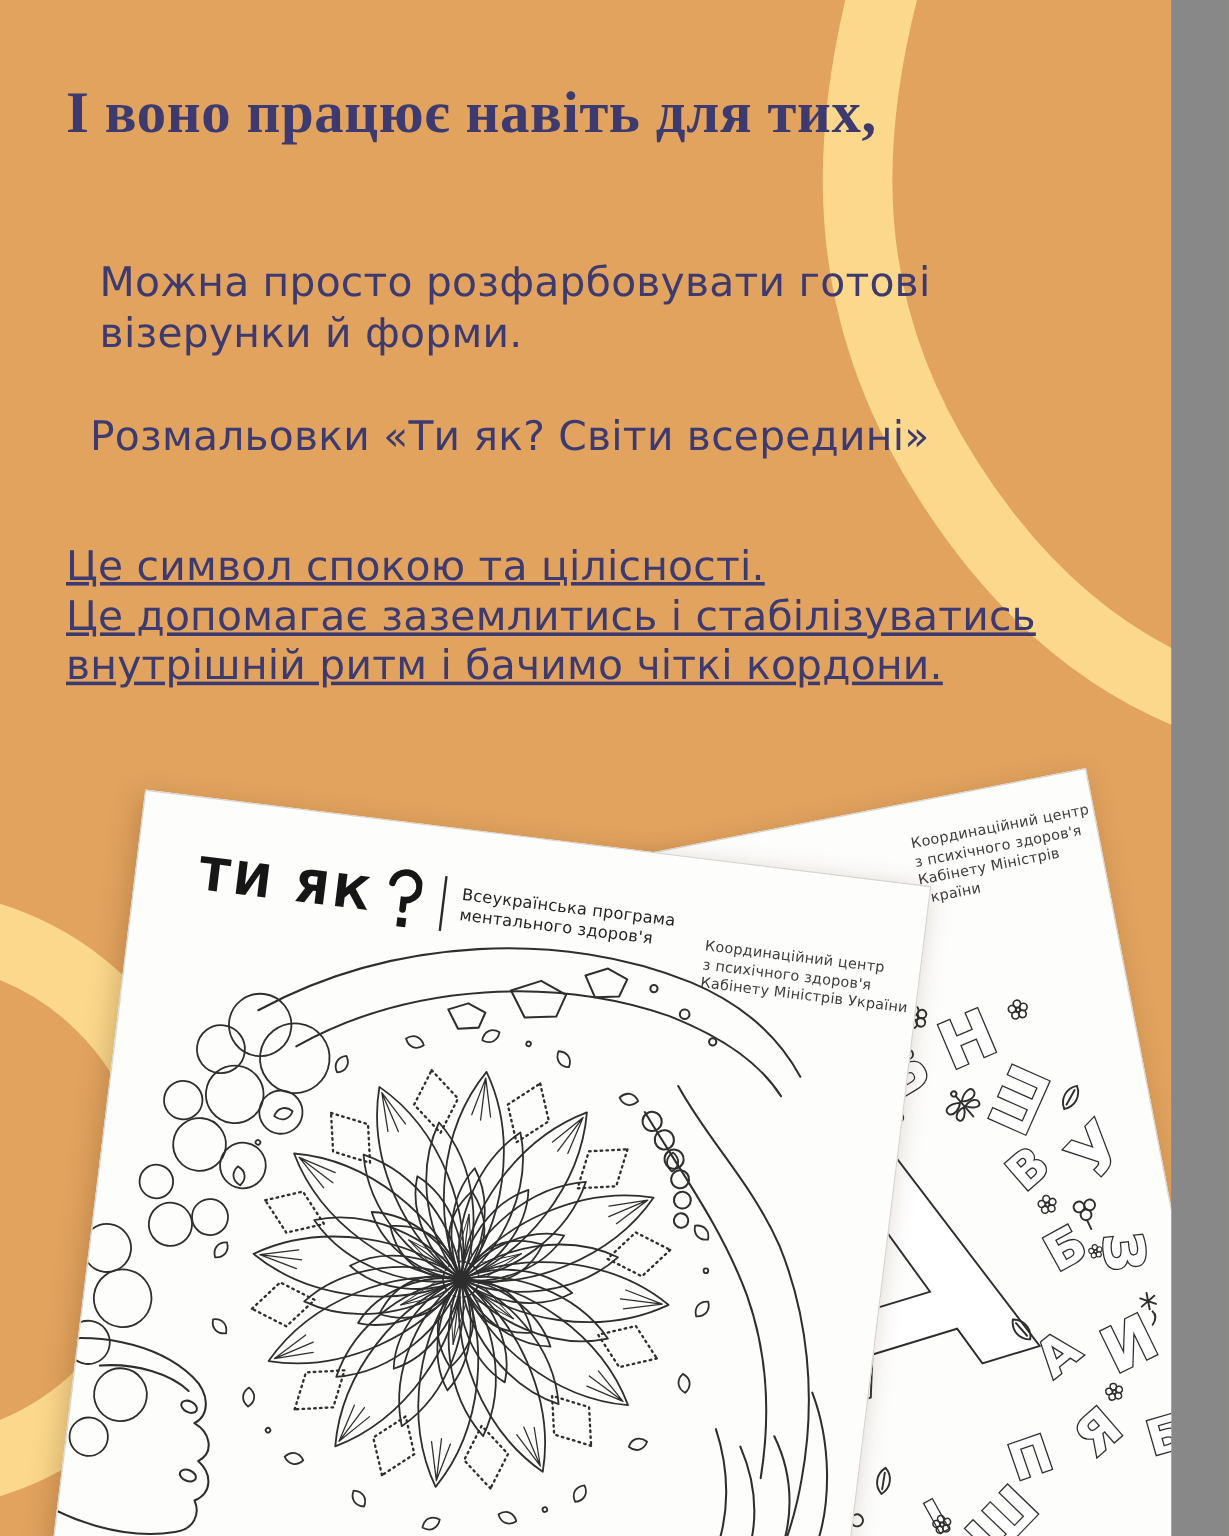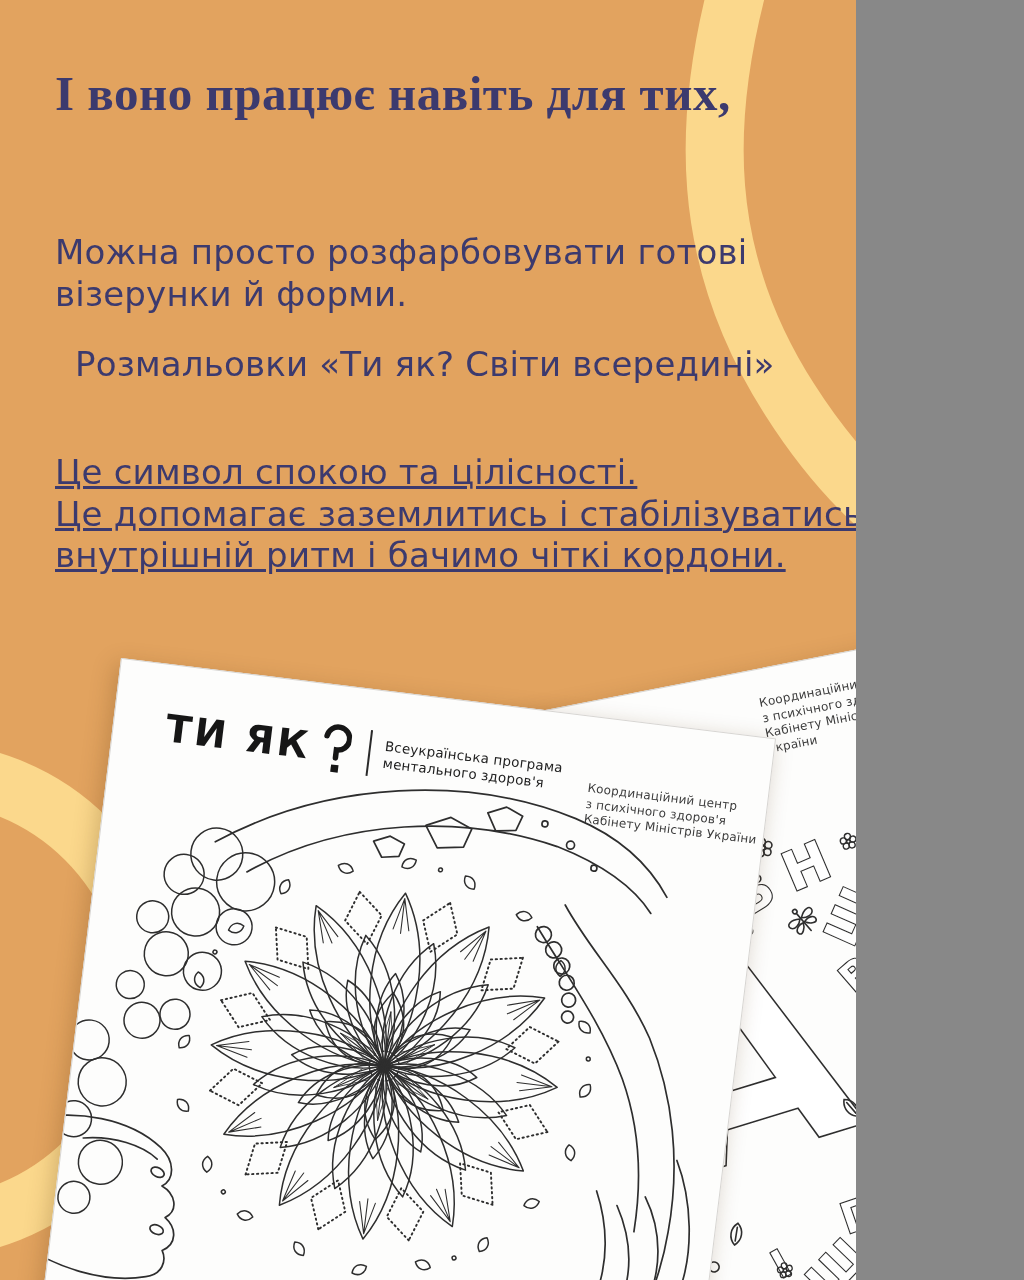--- a/index.html
+++ b/index.html
@@ -1,35 +1,35 @@
 <!DOCTYPE html>
 <html style="--bg: #E2A35F; --brush: #FBD88C; --ink: #3C3A6E; --page: #FDFDFC; --line: #2E2E2E;"><head>
 <meta charset="utf-8">
 <style>
   html,body{margin:0;padding:0;background:#888;}
   .canvas{
-    position:relative;width:856px;height:1280px;overflow:hidden;
+    position:relative;width:976px;height:1280px;overflow:hidden;
     background:var(--bg,#E2A35F);
     font-family:"DejaVu Sans",sans-serif;
   }
   
   .rings{position:absolute;left:0;top:0;width:1024px;height:1280px;z-index:0;}
   
   .headline{
     position:absolute;left:55px;top:62px;z-index:1;
     font-family:"Liberation Serif",serif;font-weight:700;
     font-size:49px;line-height:64px;letter-spacing:.5px;
     color:var(--ink,#3C3A6E);
   }
   .para{
     position:absolute;left:55px;z-index:1;
     font-size:34px;line-height:41.5px;font-weight:500;
     color:var(--ink,#3C3A6E);letter-spacing:.2px;white-space:nowrap;
   }
-  .para1{top:232px;} .para2{top:344px;margin-left:20px;} .para3{top:452px;text-decoration:underline;}
+  .para1{top:216px;margin-left:28px;} .para2{top:344px;margin-left:20px;} .para3{top:452px;text-decoration:underline;}
   
   .page{
     position:absolute;background:var(--page,#FDFDFC);
     border:1px solid #d7d5d2;box-sizing:border-box;overflow:hidden;
     box-shadow:-4px 6px 22px rgba(90,55,15,.25);
   }
   .page-left{
     left:121px;top:658px;width:660px;height:930px;
     transform:rotate(7deg);transform-origin:0 0;z-index:3;
   }

